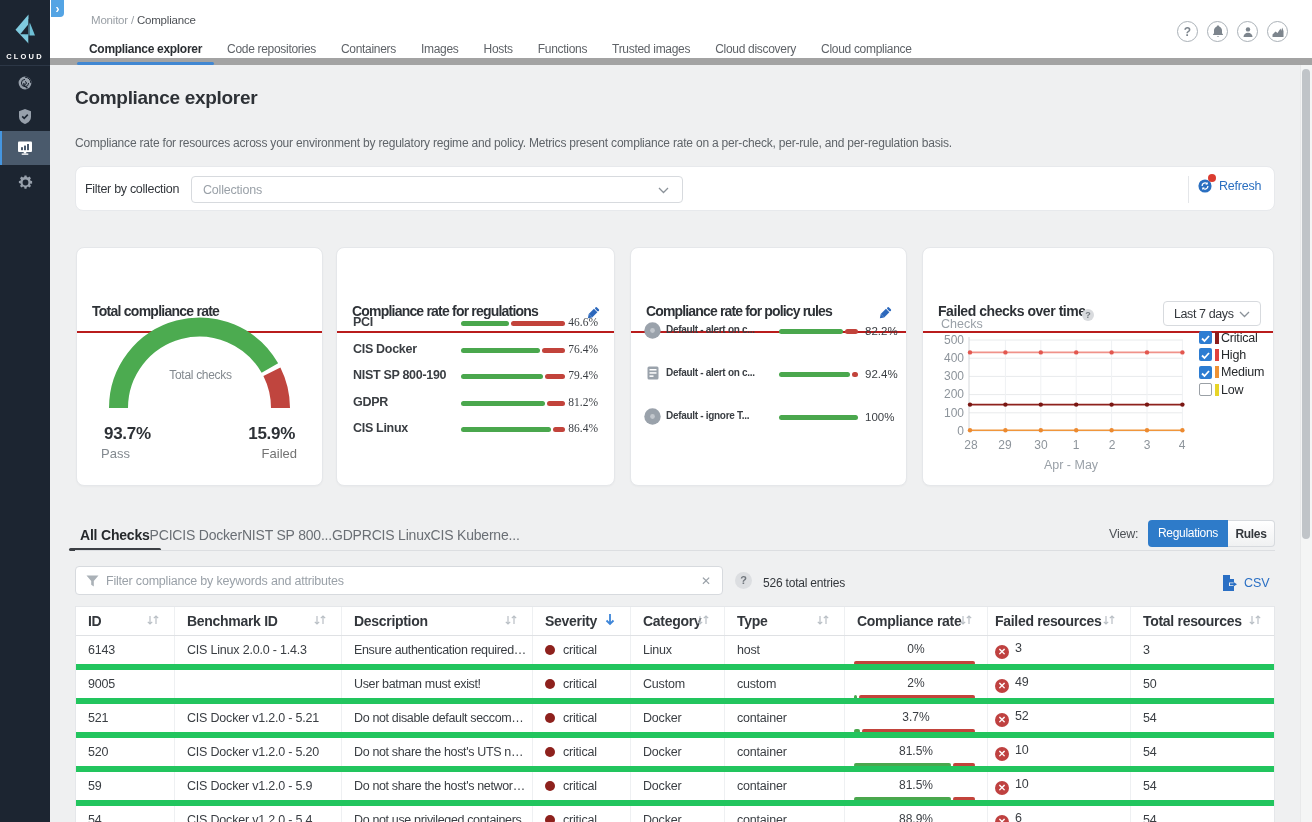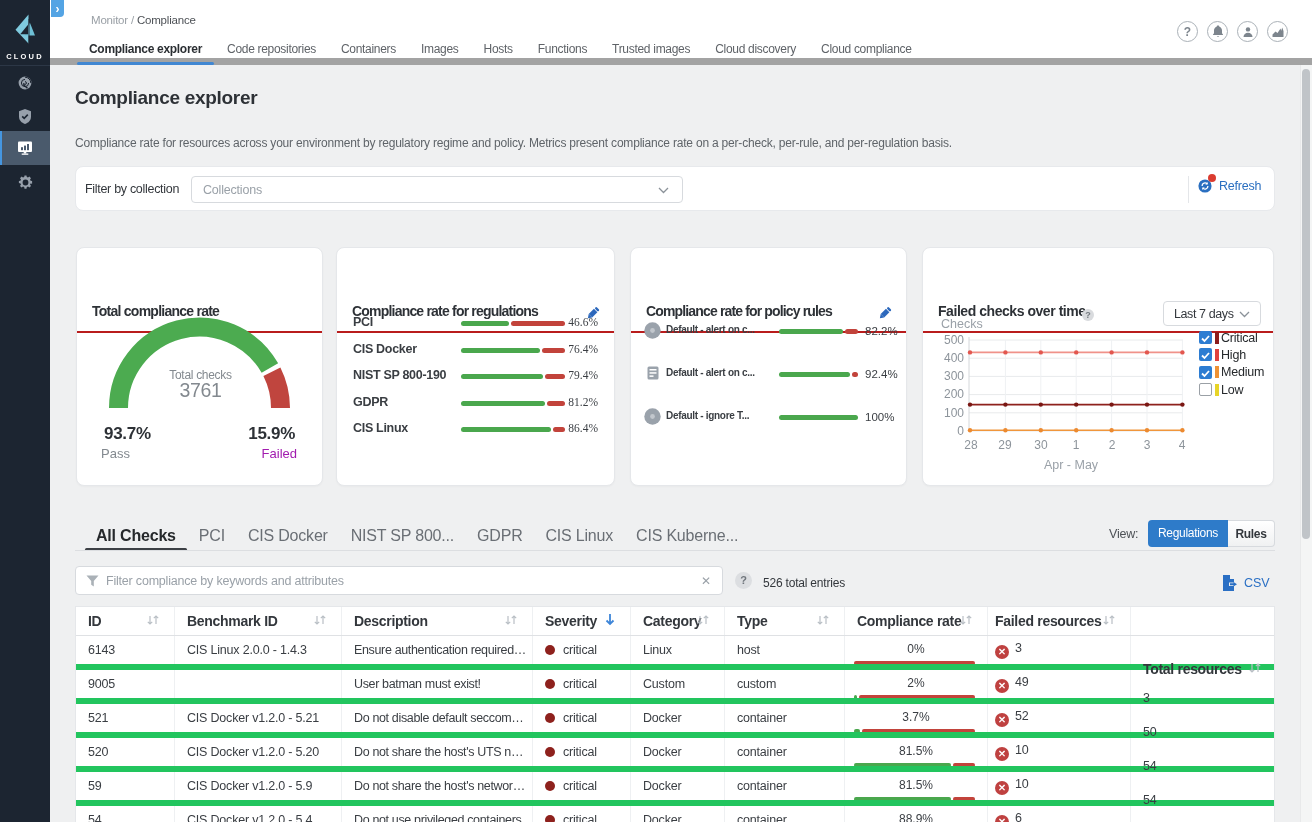--- a/index.html
+++ b/index.html
@@ -47,21 +47,21 @@
 #card3{left:630px;width:277px;}
 #card4{left:922px;width:352px;}
 .pencil{position:absolute;top:18px;width:14px;height:14px;}
 
 
 #gauge-txt1{position:absolute;left:0;top:120px;width:247px;text-align:center;font-size:12px;letter-spacing:-0.3px;color:#83898f;}
 #gauge-txt2{position:absolute;left:0;top:131px;width:247px;text-align:center;font-size:19.5px;letter-spacing:-0.3px;color:#83898f;}
 #gpassv{position:absolute;left:27px;top:176px;font-size:17px;letter-spacing:-0.3px;font-weight:bold;color:#2d3136;}
 #gpassl{position:absolute;left:24px;top:198px;font-size:13px;color:#83898f;}
 #gfailv{position:absolute;right:27px;top:176px;font-size:17px;letter-spacing:-0.3px;font-weight:bold;color:#2d3136;}
-#gfaill{position:absolute;right:25px;top:198px;font-size:13px;color:#a21caf;}
+#gfaill{position:absolute;right:25px;top:198px;font-size:13px;color:#737373;}
 
 
 .brow{position:absolute;left:16px;right:16px;height:20px;}
 .brow .bl{position:absolute;left:0;top:2px;font-size:12.5px;letter-spacing:-0.3px;font-weight:bold;color:#3a3e43;white-space:nowrap;}
 .brow .bp{position:absolute;right:0;top:3px;font-size:11.5px;color:#3a3e43;font-family:Liberation Serif, serif;}
 .bar{position:absolute;top:8px;height:5px;display:flex;gap:2px;}
 .bar .g{background:#4aa74d;height:5px;border-radius:3px;}
 .bar .r{background:#c2433b;height:5px;border-radius:3px;}
 
 
@@ -73,21 +73,21 @@
 
 #dropdown{position:absolute;right:12px;top:13px;width:98px;height:25px;border:1px solid #d7dade;border-radius:4px;background:#fff;}
 #dropdown span{position:absolute;left:10px;top:5px;font-size:12.5px;letter-spacing:-0.4px;color:#33373c;}
 #qmark{position:absolute;left:159px;top:21px;width:12px;height:12px;border-radius:50%;background:#d9dbde;color:#73797f;font-size:9px;font-weight:bold;text-align:center;line-height:12px;}
 .legrow{display:flex;align-items:center;height:17.3px;}
 .legbox{width:13px;height:13px;border-radius:2px;margin-right:3px;}
 .legsw{width:4px;height:12px;margin-right:2px;}
 .leglbl{font-size:12.5px;letter-spacing:-0.2px;color:#26292c;}
 
 
-#tabs2{position:absolute;left:96px;top:527px;display:flex;gap:23px;font-size:16px;letter-spacing:-0.2px;color:#6a6f75;white-space:nowrap;}
+#tabs2{position:absolute;left:80px;top:527px;display:flex;font-size:14px;letter-spacing:-0.2px;color:#6a6f75;white-space:nowrap;}
 #tabs2 .t{padding-bottom:8px;position:relative;}
 #tabs2 .t.on{color:#26292c;font-weight:bold;}
 #tabs2 .t.on:after{content:"";position:absolute;left:-11px;right:-11px;top:21px;height:3px;background:#3c4045;border-radius:2px;}
 #tabs2border{position:absolute;left:75px;top:550px;width:1200px;height:1px;background:#dcdee1;}
 #viewlbl{position:absolute;left:1109px;top:527px;font-size:12.5px;letter-spacing:-0.2px;color:#4d5156;}
 #btn-reg{position:absolute;left:1148px;top:520px;width:80px;height:27px;background:#2e7bc9;color:#fff;font-size:12px;letter-spacing:-0.3px;text-align:center;line-height:27px;border-radius:4px 0 0 4px;}
 #btn-rules{position:absolute;left:1228px;top:520px;width:47px;height:27px;background:linear-gradient(#fff,#f0f1f2);color:#33373c;font-size:12px;letter-spacing:-0.3px;font-weight:bold;text-align:center;line-height:26px;border:1px solid #d7dade;border-left:none;border-radius:0 4px 4px 0;}
 
 
 #searchbox{position:absolute;left:75px;top:566px;width:648px;height:29px;background:#fff;border:1px solid #d7dade;border-radius:4px;}
@@ -99,21 +99,21 @@
 
 
 #tbl{position:absolute;left:75px;top:606px;width:1200px;height:216px;background:#fff;border:1px solid #e5e7ea;border-bottom:none;}
 .trow{display:flex;height:34px;border-bottom:6px solid #22c55e;}
 .trow.head{height:29px;border-bottom:1px solid #dfe1e4;}
 .tc{position:relative;border-right:1px solid #eef0f2;height:100%;flex:none;overflow:hidden;}
 .tc:last-child{border-right:none;}
 .tc .txt{position:absolute;left:12px;right:8px;top:50%;transform:translateY(-50%);font-size:12.5px;letter-spacing:-0.2px;color:#3a3e43;white-space:nowrap;overflow:hidden;text-overflow:ellipsis;}
 .head .tc .txt{font-size:14px;letter-spacing:-0.3px;font-weight:bold;color:#33373c;}
 .sorts{position:absolute;right:14px;top:50%;transform:translateY(-50%);}
-.c1{width:99px;}.c2{width:167px;}.c3{width:191px;}.c3 .txt{letter-spacing:-0.35px;right:5px !important;}.c4{width:98px;}.c5{width:94px;}.c6{width:120px;}.c7{width:143px;}.c8{width:143px;}.c8 .txt{left:7px !important;}.c9{width:145px;margin-top:48px;}
+.c1{width:99px;}.c2{width:167px;}.c3{width:191px;}.c3 .txt{letter-spacing:-0.35px;right:5px !important;}.c4{width:98px;}.c5{width:94px;}.c6{width:120px;}.c7{width:143px;}.c8{width:143px;}.c8 .txt{left:7px !important;}.c9{width:145px;}
 .sevdot{display:inline-block;width:10px;height:10px;border-radius:50%;background:#8e211d;margin-right:8px;vertical-align:-1px;}
 .failic{display:inline-block;width:14px;height:14px;border-radius:50%;background:#bf4140;color:#fff;font-size:9.5px;font-weight:bold;text-align:center;line-height:14px;margin-right:6px;vertical-align:-3px;}
 .cr-pct{position:absolute;left:0;right:0;top:6px;text-align:center;font-size:12px;color:#3a3e43;}
 .cr-bar{position:absolute;left:9px;right:12px;top:25px;height:3.5px;display:flex;gap:2px;}
 .cr-bar .g{background:#4aa74d;height:3.5px;border-radius:2px;}
 .cr-bar .r{background:#c2433b;height:3.5px;border-radius:2px;}
 
 
 #sbtrack{position:absolute;right:0;top:65px;width:12px;height:757px;background:#f4f5f5;border-left:1px solid #e8e9ea;}
 #sbthumb{position:absolute;right:2px;top:69px;width:8px;height:470px;background:#c0c4c8;border-radius:4px;}
@@ -228,21 +228,20 @@
 
 <div class="card" id="card1">
   <div class="chead">
       <div class="ctitle" style="letter-spacing:-0.75px">Total compliance rate</div>
     </div>
   <svg class="abs" style="left:0;top:45px" width="247" height="125" viewBox="0 0 247 125">
     <path d="M 41.5 115 A 81 81 0 0 1 192.9 75.0" stroke="#4cab50" stroke-width="19" fill="none"></path>
     <path d="M 194.9 78.7 A 81 81 0 0 1 203.5 115" stroke="#c0453e" stroke-width="19" fill="none"></path>
   </svg>
   <div id="gauge-txt1">Total checks</div>
-  <div id="gauge-txt2">3761</div>
   <div id="gpassv">93.7%</div>
   <div id="gpassl">Pass</div>
   <div id="gfailv">15.9%</div>
   <div id="gfaill">Failed</div>
 </div>
 
 <div class="card" id="card2">
   <div class="chead">
       <div class="ctitle" style="letter-spacing:-0.8px">Compliance rate for regulations</div>
     <svg class="pencil" style="right:14px" width="14" height="14" viewBox="0 0 14 14">

